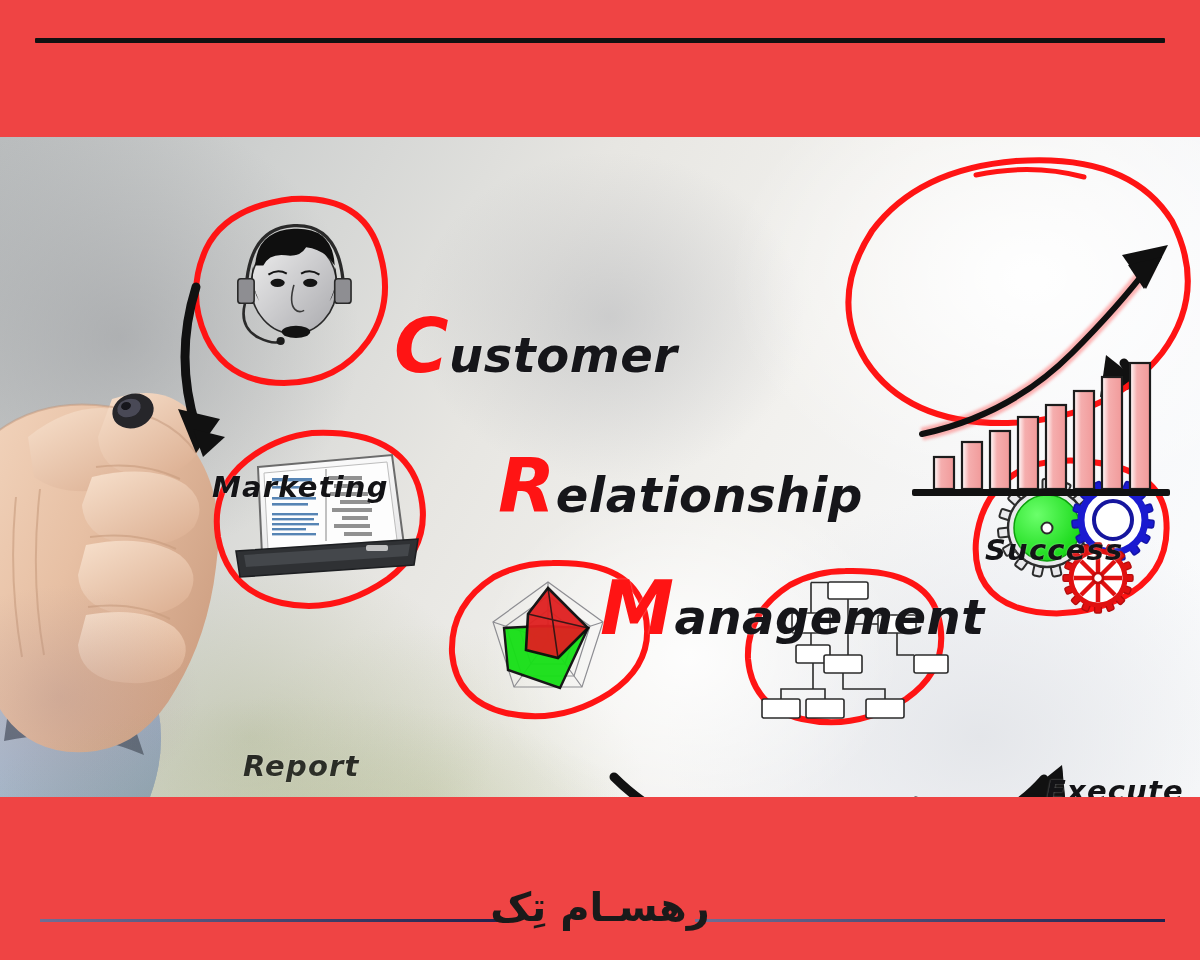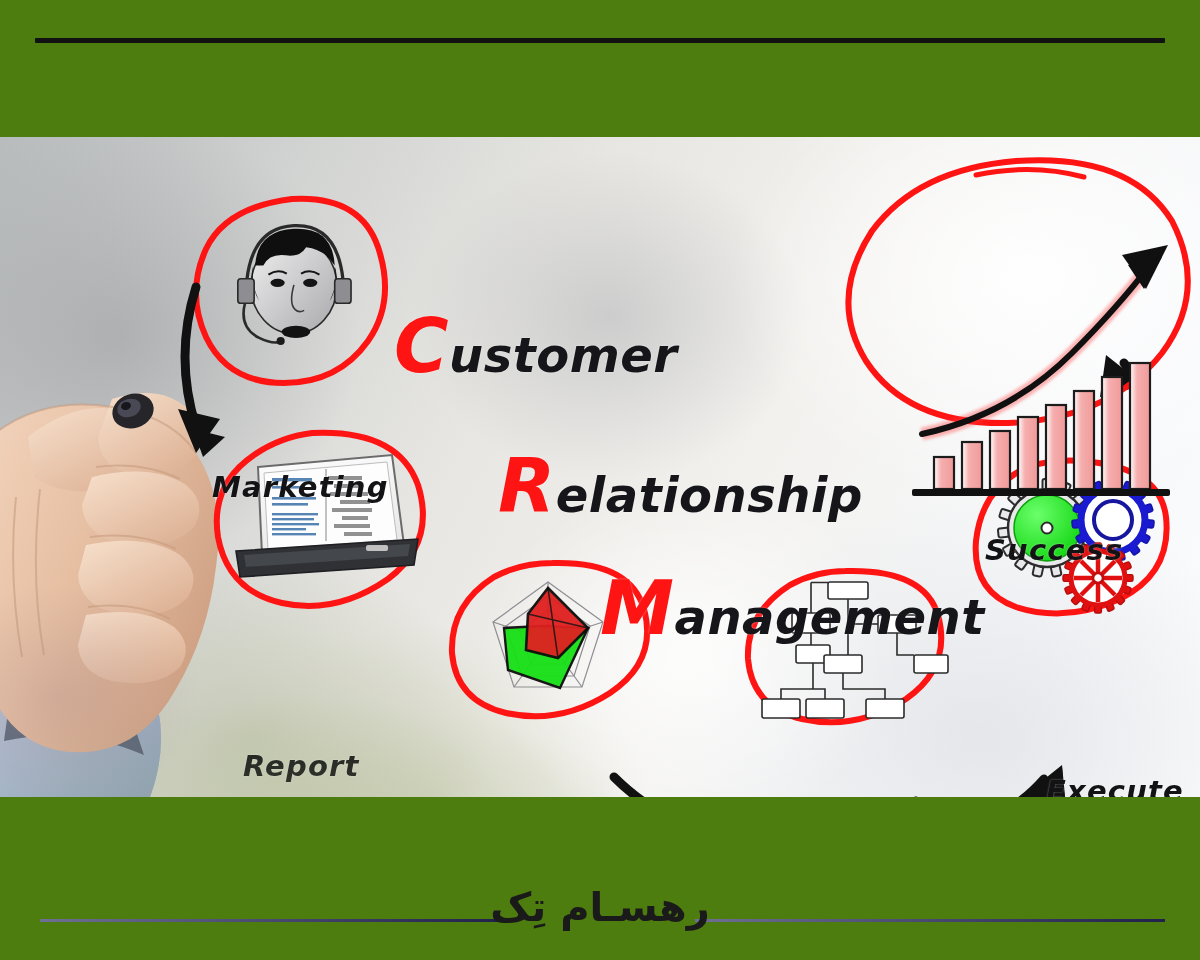--- a/index.html
+++ b/index.html
@@ -2,21 +2,21 @@
 <html><head>
 <meta charset="utf-8">
 <title>CRM Infographic</title>
 <style>
   * { margin:0; padding:0; box-sizing:border-box; }
   html,body{
     width:1200px; height:960px; overflow:hidden;
     background:#ffffff;
     font-family:"Liberation Sans", sans-serif;
   }
-  #page{ position:relative; width:1200px; height:960px; background:#4d7c0f; }
+  #page{ position:relative; width:1200px; height:960px; background:#ef4444; }
 
   
   .top-rule{
     position:absolute; left:35px; top:38px; width:1130px; height:5px;
     background:#111; border-radius:1px;
   }
 
   
   .photo{
     position:absolute; left:0; top:137px; width:1200px; height:660px;

